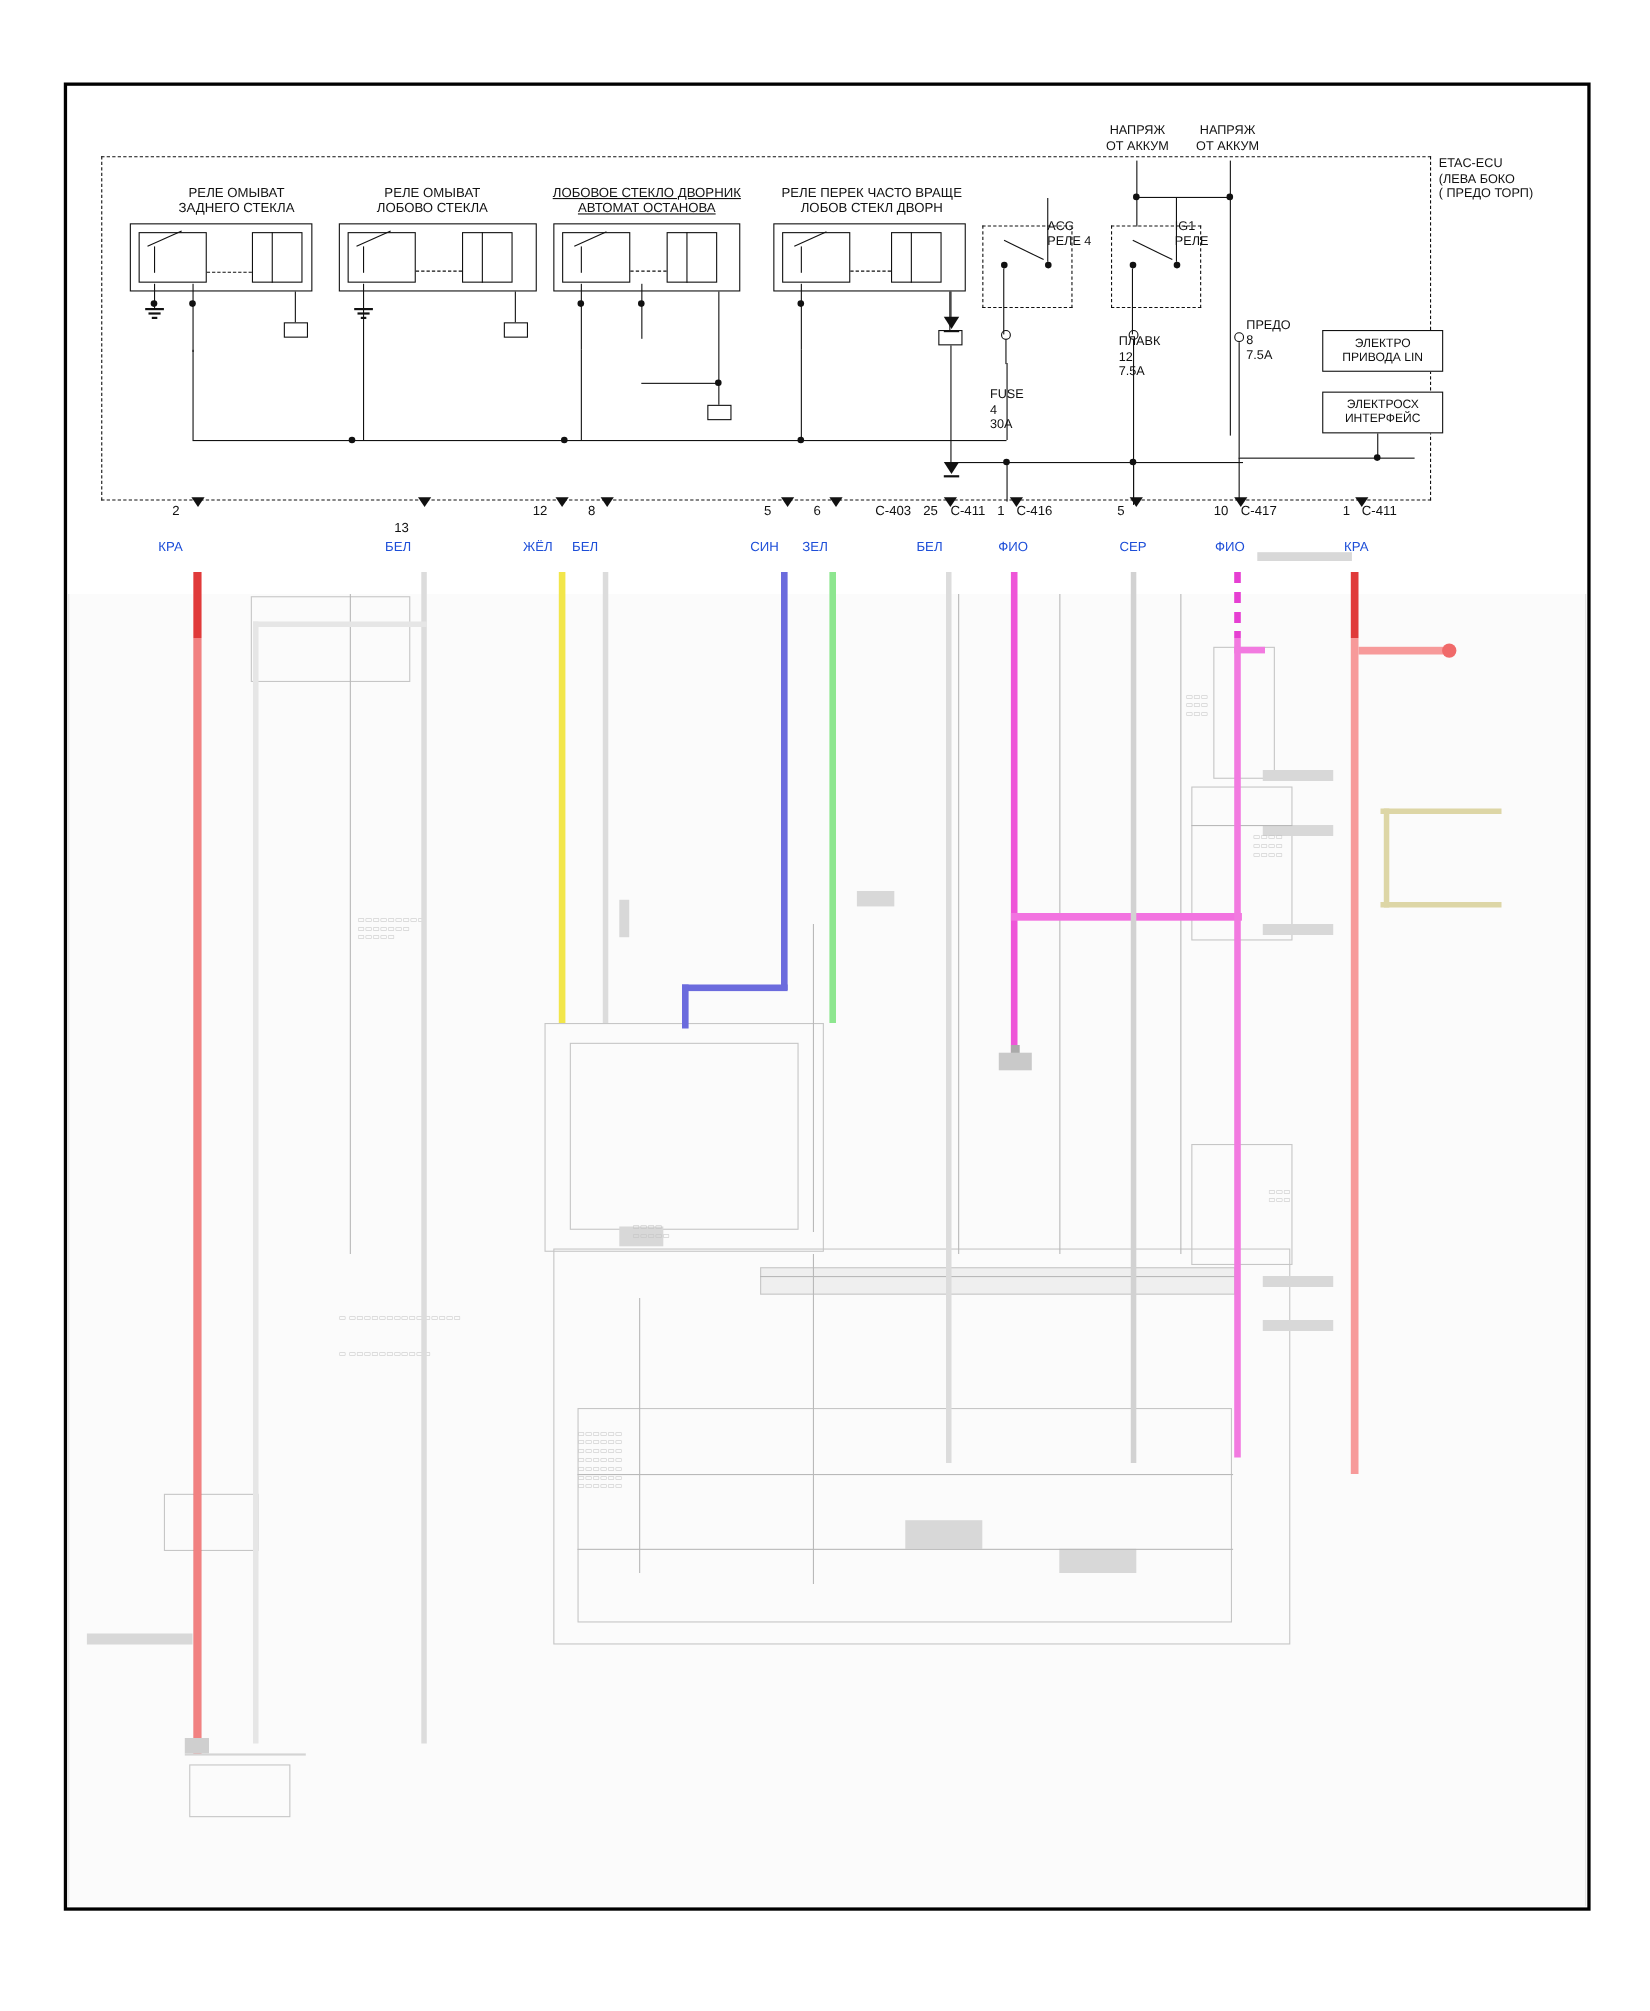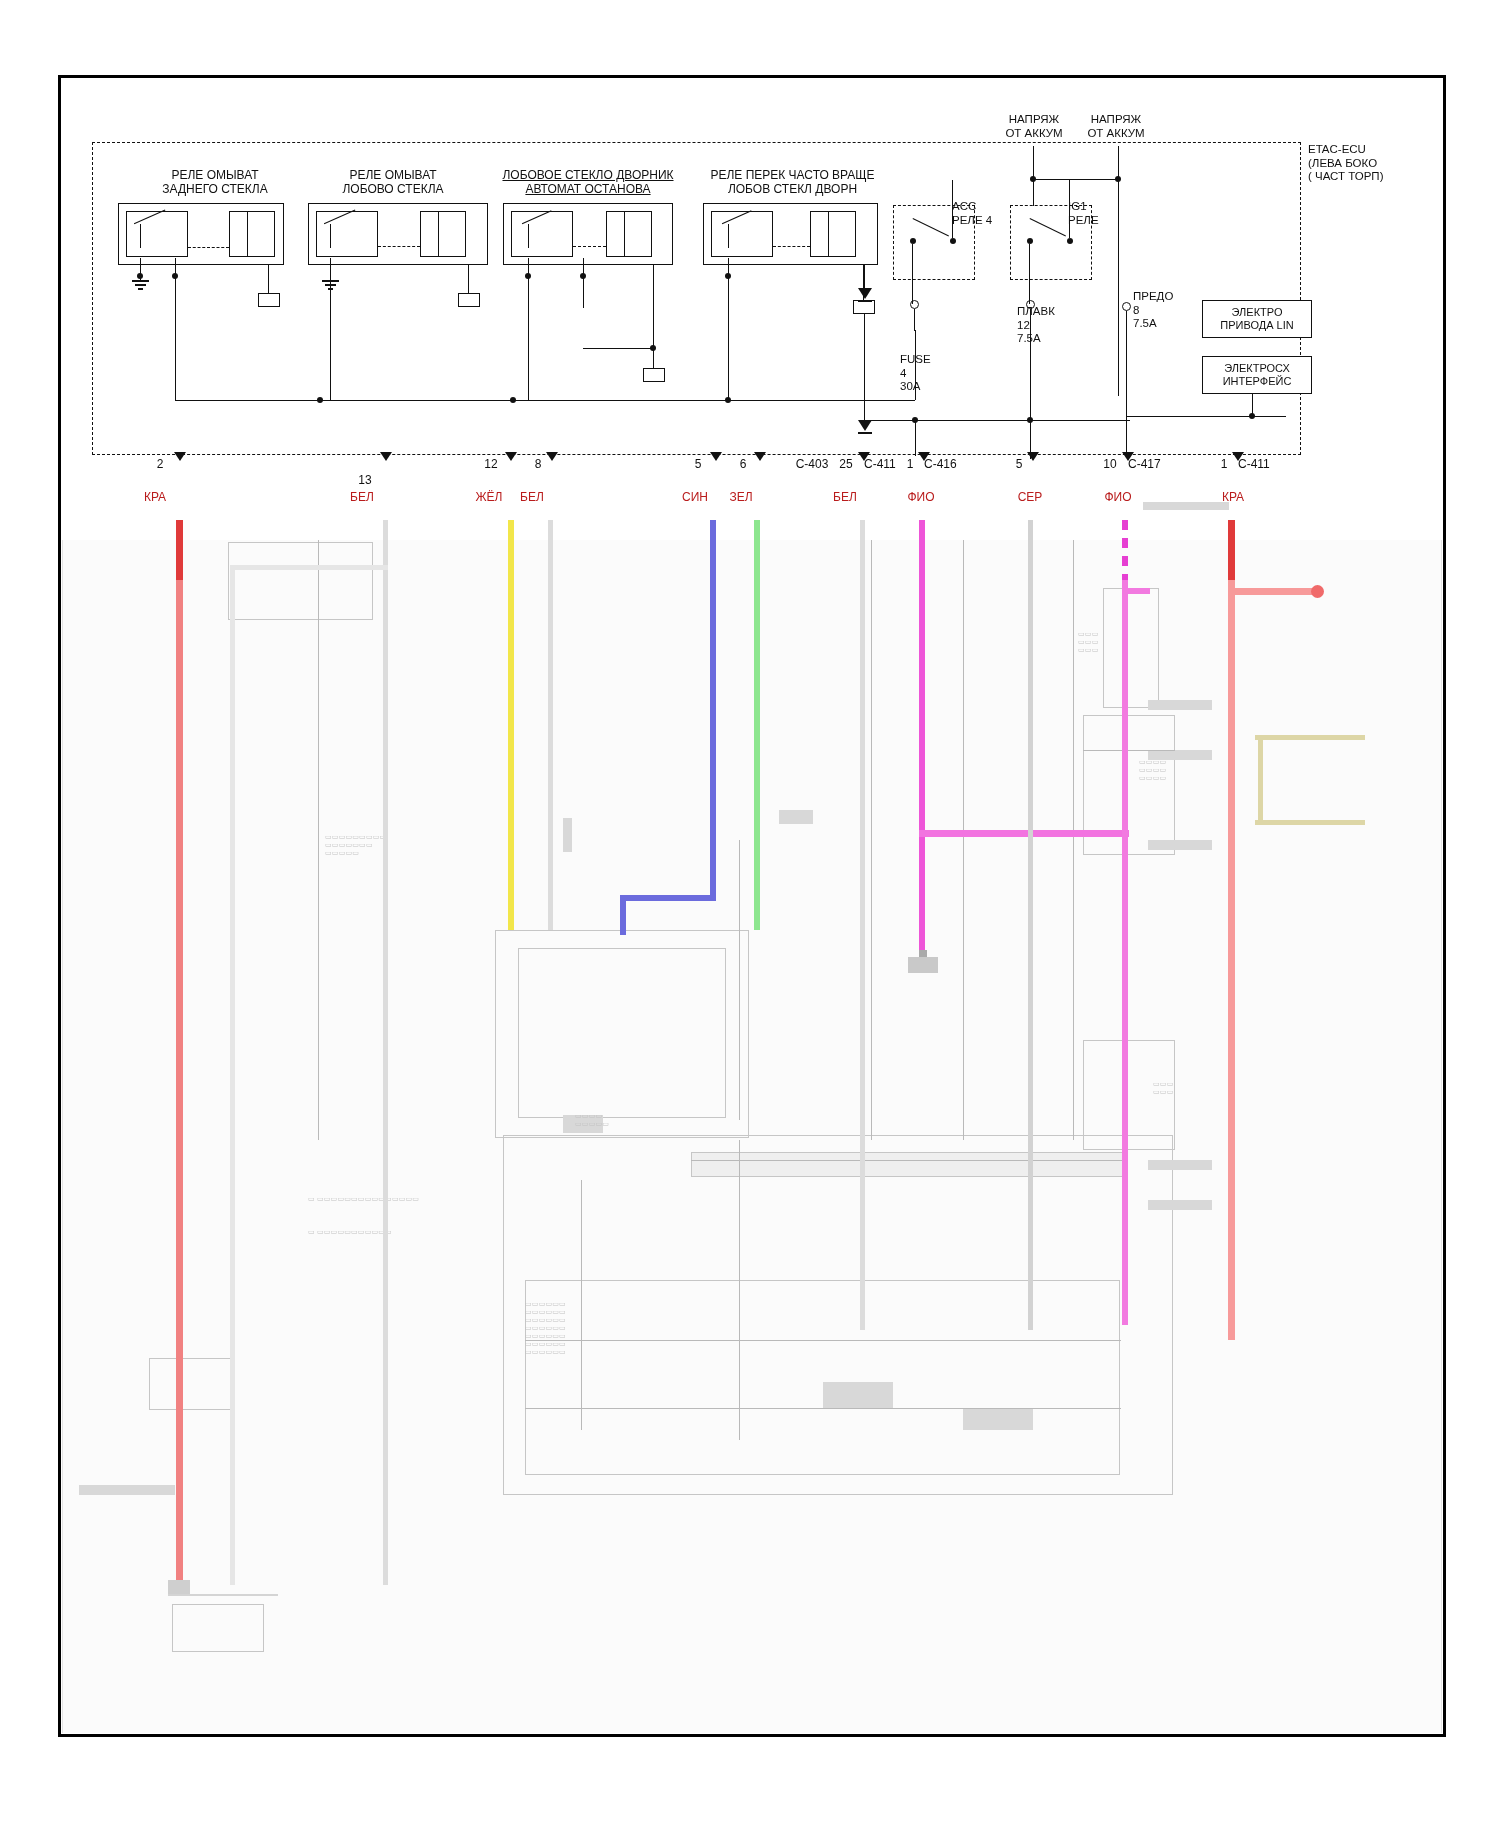--- a/index.html
+++ b/index.html
@@ -113,21 +113,21 @@
   .pin-conn {
     position: absolute;
     font-size: 12px;
     color: #111;
     text-align: left;
     width: 60px;
   }
   .wire-color-label {
     position: absolute;
     font-size: 12px;
-    color: #b91c1c;
+    color: #1d4ed8;
     text-align: center;
     width: 46px;
   }
 
   
   .arrow-down {
     width: 0; height: 0;
     border-left: 6px solid transparent;
     border-right: 6px solid transparent;
     border-top: 9px solid #111;
@@ -220,21 +220,21 @@
     <div class="ghost-text" style="left:1015px; top:90px;">▭▭▭
 ▭▭▭
 ▭▭▭</div>
     <div class="ghost-text" style="left:1090px; top:540px;">▭▭▭
 ▭▭▭</div>
   </div>
 
   <div class="abs" id="ecu-box"></div>
   <div class="abs ecu-title" style="left:1308px; top:143px; white-space:pre-line;">ETAC-ECU
 (ЛЕВА БОКО
-( ЧАСТ ТОРП)</div>
+( ПРЕДО ТОРП)</div>
 
   <div class="abs supply-label" style="left:988px; top:113px; width:92px; white-space:pre-line;">НАПРЯЖ
 ОТ АККУМ</div>
   <div class="abs supply-label" style="left:1070px; top:113px; width:92px; white-space:pre-line;">НАПРЯЖ
 ОТ АККУМ</div>
 
   <div class="abs thin-v" style="left:1033px; top:146px; height:60px;"></div>
   <div class="abs thin-v" style="left:1118px; top:146px; height:250px;"></div>
   <div class="abs dot" style="left:1030px; top:176px;"></div>
   <div class="abs thin-h" style="left:1033px; top:179px; width:85px;"></div>

